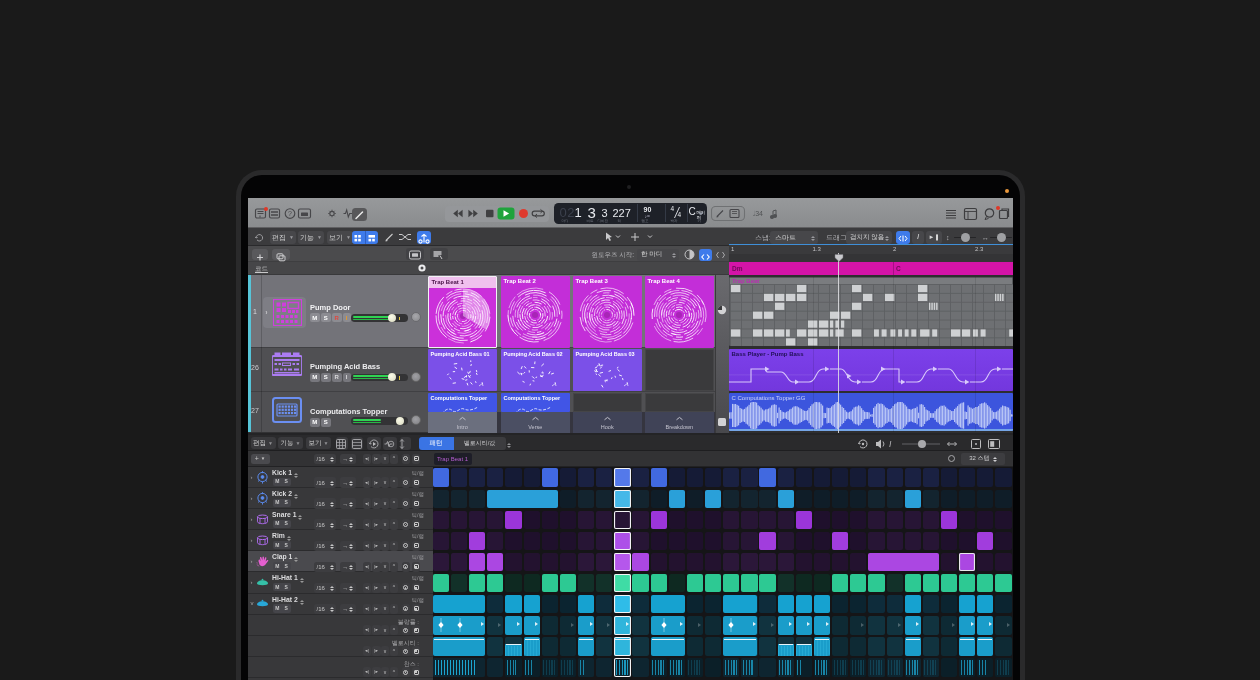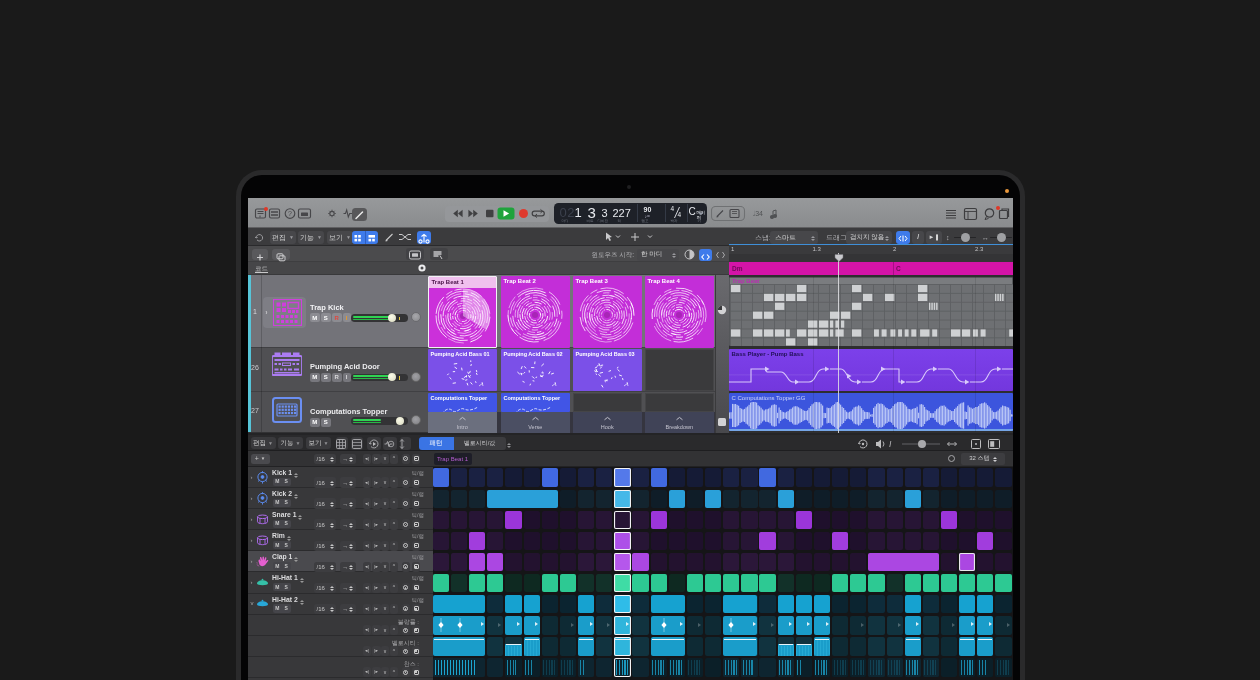--- a/index.html
+++ b/index.html
@@ -261,21 +261,21 @@
         <rect x="12.5" y="16" width="3" height="3"></rect>
         <rect x="17" y="16" width="3" height="3"></rect>
         <rect x="21.5" y="16" width="3" height="3"></rect>
 <rect x="3.5" y="21" width="3" height="3"></rect>
         <rect x="8" y="21" width="3" height="3"></rect>
         <rect x="12.5" y="21" width="3" height="3"></rect>
         <rect x="17" y="21" width="3" height="3"></rect>
         <rect x="21.5" y="21" width="3" height="3"></rect>
 </g>
     </svg>
-    <div style="position:absolute;left:62px;top:105px;font-size:7.5px;font-weight:bold;color:#f2f2f4">Trap Kick</div>
+    <div style="position:absolute;left:62px;top:105px;font-size:7.5px;font-weight:bold;color:#f2f2f4">Pump Door</div>
     <div style="position:absolute;left:61.5px;top:115px;width:10.5px;height:9px;background:#8c8c92;border-radius:2px;font-size:6px;font-weight:bold;color:#fff;display:flex;align-items:center;justify-content:center">M</div>
     <div style="position:absolute;left:72.5px;top:115px;width:10.5px;height:9px;background:#8c8c92;border-radius:2px;font-size:6px;font-weight:bold;color:#fff;display:flex;align-items:center;justify-content:center">S</div>
     <div style="position:absolute;left:83.5px;top:115px;width:10.5px;height:9px;background:#8c8c92;border-radius:2px;font-size:6px;font-weight:bold;color:#e04840;display:flex;align-items:center;justify-content:center">R</div>
     <div style="position:absolute;left:94.5px;top:115px;width:8px;height:9px;background:#8c8c92;border-radius:2px;font-size:6px;font-weight:bold;color:#e89a28;display:flex;align-items:center;justify-content:center">I</div>
     <div style="position:absolute;left:103px;top:116px;width:57px;height:7.5px;background:#333335;border-radius:3.8px"></div>
     <div style="position:absolute;left:104.5px;top:117.5px;width:41px;height:2.2px;background:#2fd352;border-radius:1px"></div>
     <div style="position:absolute;left:104.5px;top:120.6px;width:41px;height:1.4px;background:#28b846;border-radius:1px"></div>
     <div style="position:absolute;left:140px;top:115.8px;width:8px;height:8px;border-radius:50%;background:radial-gradient(circle at 40% 35%,#fbfbe8,#d8d8c0)"></div>
     <div style="position:absolute;left:150.5px;top:118.5px;width:1.8px;height:3.5px;background:#e8c838"></div>
     <div style="position:absolute;left:163px;top:114px;width:10px;height:10px;border-radius:50%;background:radial-gradient(circle at 45% 40%,#a8a8ac,#88888c);border:1px solid #6a6a6e"></div>
@@ -292,21 +292,21 @@
         <rect x="20.5" y="11" width="2.5" height="2"></rect>
         <rect x="24.5" y="11" width="2.5" height="2"></rect>
 <rect x="2.5" y="16.5" width="4" height="2"></rect>
         <rect x="8" y="16.5" width="2.5" height="2"></rect>
         <rect x="12" y="16.5" width="2.5" height="2"></rect>
         <rect x="16" y="16.5" width="4" height="2"></rect>
         <rect x="22" y="16.5" width="5" height="2"></rect>
 <rect x="2.5" y="20" width="25" height="1.5"></rect>
 </g>
     </svg>
-    <div style="position:absolute;left:62px;top:164px;font-size:7.5px;font-weight:bold;color:#ececee">Pumping Acid Door</div>
+    <div style="position:absolute;left:62px;top:164px;font-size:7.5px;font-weight:bold;color:#ececee">Pumping Acid Bass</div>
     <div style="position:absolute;left:61.5px;top:174.5px;width:10.5px;height:9px;background:#77777d;border-radius:2px;font-size:6px;font-weight:bold;color:#fff;display:flex;align-items:center;justify-content:center">M</div>
     <div style="position:absolute;left:72.5px;top:174.5px;width:10.5px;height:9px;background:#77777d;border-radius:2px;font-size:6px;font-weight:bold;color:#fff;display:flex;align-items:center;justify-content:center">S</div>
     <div style="position:absolute;left:83.5px;top:174.5px;width:10.5px;height:9px;background:#77777d;border-radius:2px;font-size:6px;font-weight:bold;color:#d8d8da;display:flex;align-items:center;justify-content:center">R</div>
     <div style="position:absolute;left:94.5px;top:174.5px;width:8px;height:9px;background:#77777d;border-radius:2px;font-size:6px;font-weight:bold;color:#d8d8da;display:flex;align-items:center;justify-content:center">I</div>
     <div style="position:absolute;left:103px;top:175.5px;width:57px;height:7.5px;background:#333335;border-radius:3.8px"></div>
     <div style="position:absolute;left:104.5px;top:177.0px;width:41px;height:2.2px;background:#2fd352;border-radius:1px"></div>
     <div style="position:absolute;left:104.5px;top:180.1px;width:41px;height:1.4px;background:#28b846;border-radius:1px"></div>
     <div style="position:absolute;left:140px;top:175.3px;width:8px;height:8px;border-radius:50%;background:radial-gradient(circle at 40% 35%,#fbfbe8,#d8d8c0)"></div>
     <div style="position:absolute;left:150.5px;top:178.0px;width:1.8px;height:3.5px;background:#e8c838"></div>
     <div style="position:absolute;left:163px;top:173.5px;width:10px;height:10px;border-radius:50%;background:radial-gradient(circle at 45% 40%,#a0a0a4,#818185);border:1px solid #666"></div>

